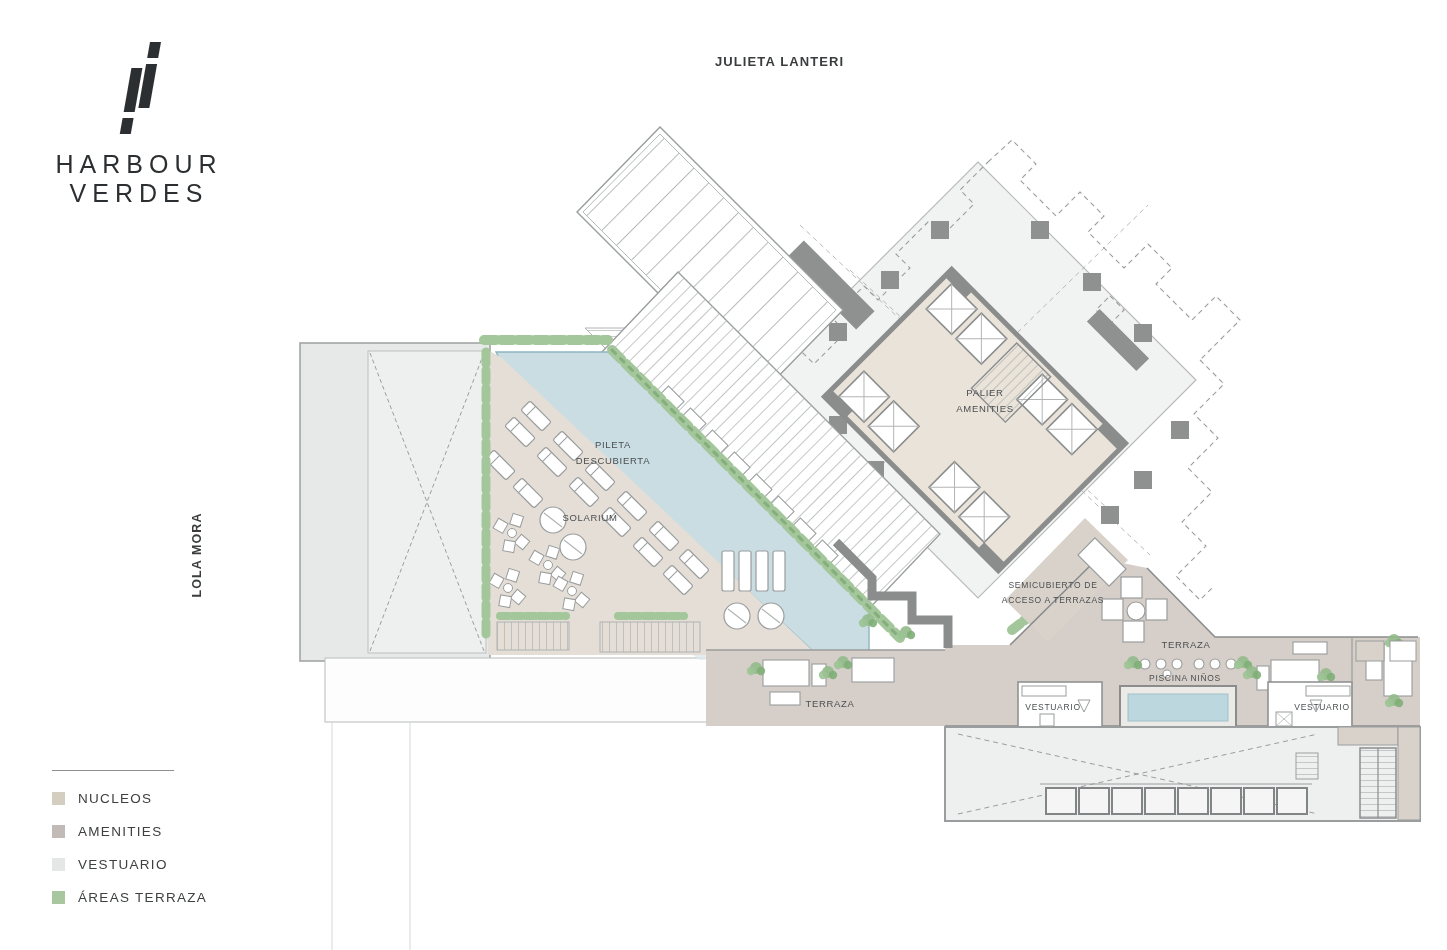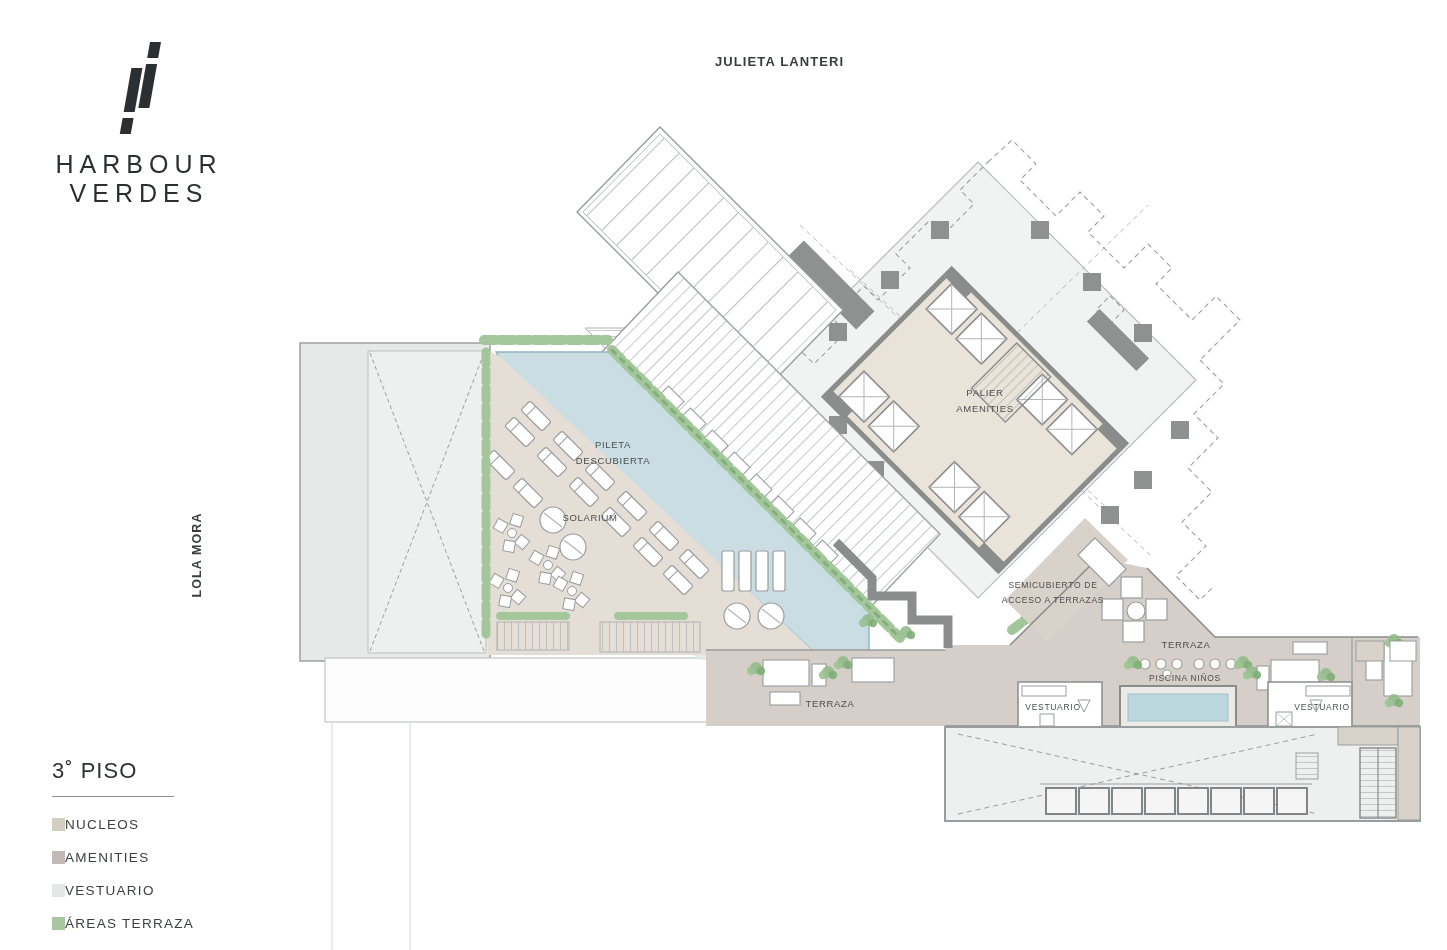--- a/index.html
+++ b/index.html
@@ -12,21 +12,21 @@
   .brand-line{font-size:25px;letter-spacing:6px;font-weight:400;color:#2c2f31;line-height:1.15;}
   
   .street-top{left:715px;top:54px;width:280px;text-align:left;
               font-size:13px;font-weight:700;letter-spacing:1.1px;color:#3a3c3d;}
   .street-left{left:197px;top:555px;transform:translate(-50%,-50%) rotate(-90deg);
                font-size:12.5px;font-weight:700;letter-spacing:1.1px;color:#3a3c3d;white-space:nowrap;}
   
   .legend{left:52px;top:758px;width:220px;}
   .legend-title{font-size:22px;letter-spacing:1px;color:#2f3132;font-weight:400;}
   .legend-rule{width:122px;border:0;border-top:1px solid #8f8f8f;margin:12px 0 20px 0;}
-  .legend-row{display:flex;align-items:center;margin-bottom:18px;}
+  .legend-row{display:flex;align-items:center;gap:13px;margin-bottom:18px;}
   .swatch{width:13px;height:13px;flex:0 0 13px;}
   .legend-label{font-size:13.5px;letter-spacing:1.3px;color:#3e4041;}
   
   svg text{font-family:"Liberation Sans",sans-serif;}
   .plan-label{fill:#4b4e50;letter-spacing:.7px;}
 </style>
 </head>
 <body>
 
 <div class="abs brand">
@@ -39,21 +39,20 @@
     </g>
   </svg>
   <div class="brand-line">HARBOUR</div>
   <div class="brand-line">VERDES</div>
 </div>
 
 <div class="abs street-top">JULIETA LANTERI</div>
 <div class="abs street-left">LOLA MORA</div>
 
 <div class="abs legend">
-  <div class="legend-title">3˚ PISO</div>
   <hr class="legend-rule">
   <div class="legend-row">
     <span class="swatch" style="background-color: rgb(212, 206, 192);"></span>
     <span class="legend-label">NUCLEOS</span>
   </div>
   <div class="legend-row">
     <span class="swatch" style="background-color: rgb(193, 186, 182);"></span>
     <span class="legend-label">AMENITIES</span>
   </div>
   <div class="legend-row">

